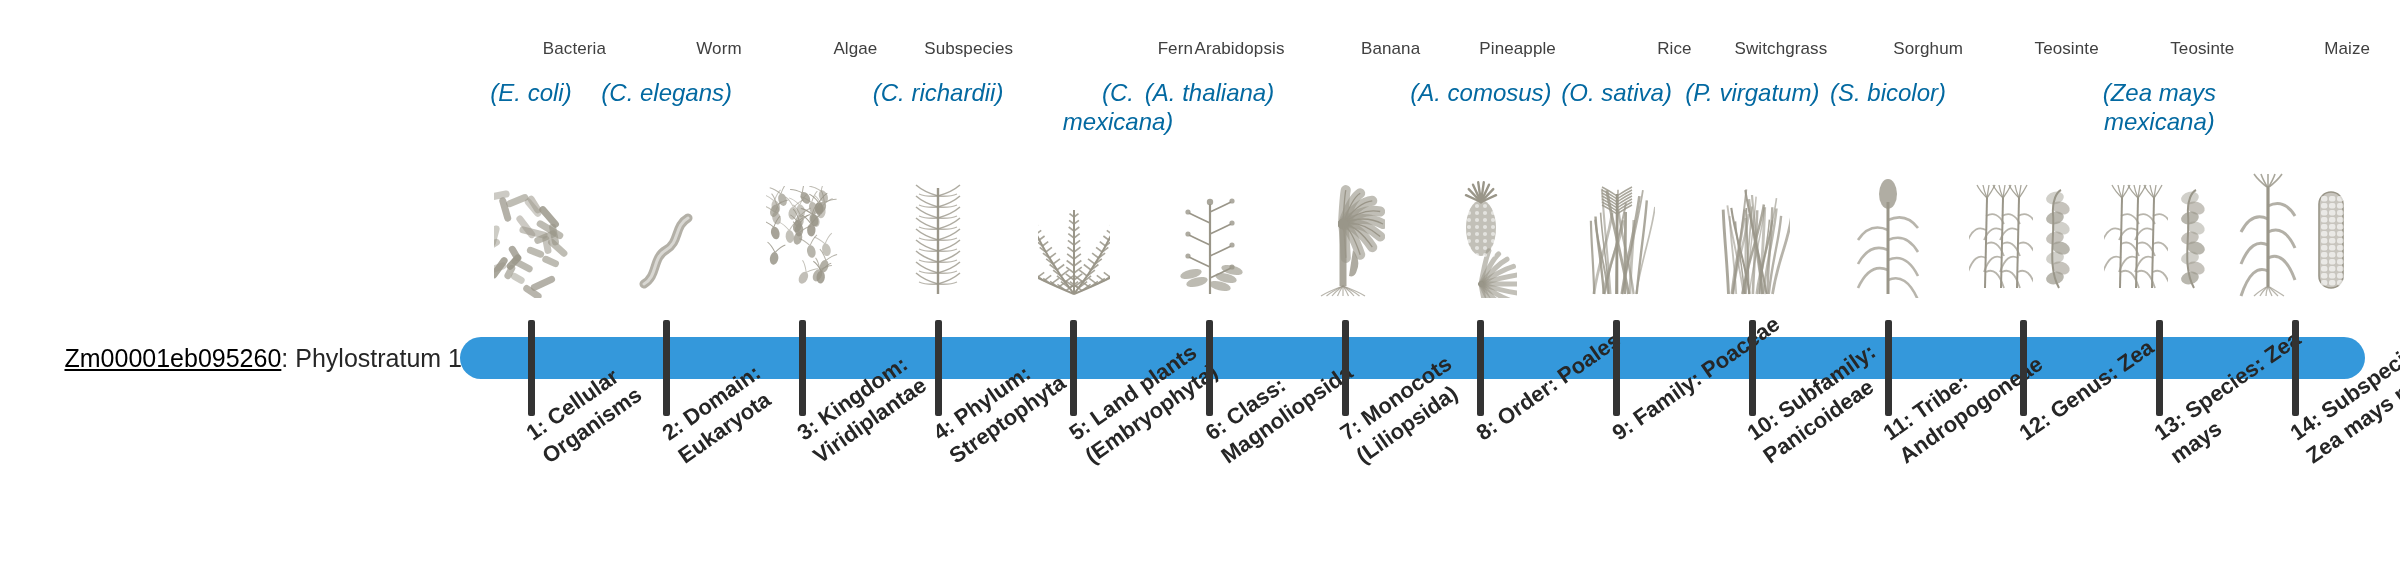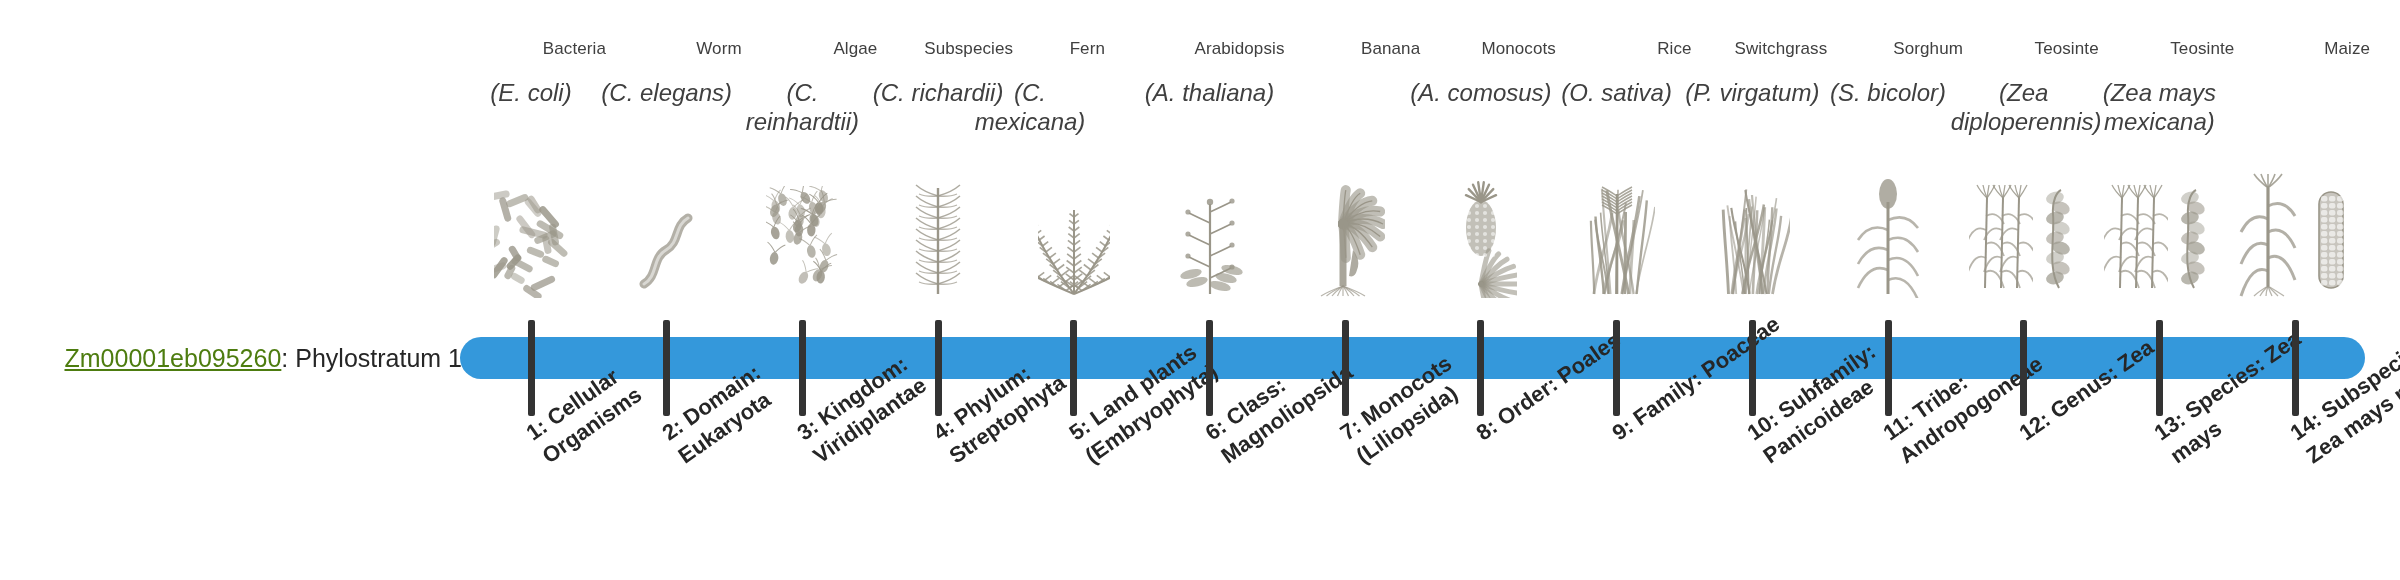--- a/index.html
+++ b/index.html
@@ -22,21 +22,21 @@
     position:absolute;
     left:0;top:337px;
     width:480px;height:42px;
     display:flex;align-items:center;justify-content:flex-end;
     padding-right:18px;
     box-sizing:border-box;
     font-size:25px;
     white-space:nowrap;
   }
   .gene-link{
-    color:#4d7c0f;
+    color:#000000;
     text-decoration:underline;
     cursor:pointer;
   }
   .row-label-suffix{color:#262626;}
 
   
   .col{
     position:absolute;
     top:34px;
     width:150px;
@@ -47,21 +47,21 @@
     font-size:17px;
     line-height:30px;
     color:#404040;
     letter-spacing:.1px;
     text-align:right;
   }
   .sci-name{
     font-size:24px;
     line-height:29px;
     font-style:italic;
-    color:#404040;
+    color:#0369a1;
     margin-top:14px;
     padding:0 2px;
   }
 
   
   .art{
     position:absolute;
     top:168px;
     width:150px;margin-left:-75px;
     height:130px;
@@ -162,21 +162,20 @@
       <div class="art" style="left:666.7px">
         <svg width="70" height="92" viewBox="0 0 70 92">
           <path d="M12 78 C26 70 20 52 34 44 C48 36 42 20 56 12" stroke="#9a9689" stroke-width="9" fill="none" stroke-linecap="round" opacity=".75"></path>
           <path d="M12 78 C26 70 20 52 34 44 C48 36 42 20 56 12" stroke="#ffffff" stroke-width="3" fill="none" stroke-linecap="round" opacity=".5"></path>
         </svg>
       </div>
       <div class="tick" style="left:666.7px"></div>
       <div class="rank" style="left:662.7px">2: Domain: Eukaryota</div>
       <div class="col" style="left:802.4px">
         <div class="common-name">Algae</div>
-        <div class="sci-name">(C. reinhardtii)</div>
       </div>
       <div class="art" style="left:802.4px">
         <svg width="72" height="112" viewBox="0 0 72 112">
           <g transform="rotate(-15 10.6 32.2)" opacity="0.60">
             <ellipse cx="10.6" cy="32.2" rx="4.2" ry="6.4" fill="#9a9689"></ellipse>
             <path d="M10.6 26.2 q-5 -7 -9 -9" stroke="#9a9689" stroke-width="1" fill="none"></path>
             <path d="M10.6 26.2 q5 -7 9 -9" stroke="#9a9689" stroke-width="1" fill="none"></path>
           </g>
           <g transform="rotate(-1 45.3 44.1)" opacity="0.88">
             <ellipse cx="45.3" cy="44.1" rx="4.2" ry="6.4" fill="#9a9689"></ellipse>
@@ -357,21 +356,21 @@
           <path d="M36 91 q14 -4 22 -11" stroke="#9a9689" stroke-width="1.5" fill="none" opacity=".8"></path>
           <path d="M36 91 q12 1 19 -2" stroke="#9a9689" stroke-width="1.3" fill="none" opacity=".7"></path>
           <path d="M36 102 q-14 -4 -22 -11" stroke="#9a9689" stroke-width="1.5" fill="none" opacity=".8"></path>
           <path d="M36 102 q-12 1 -19 -2" stroke="#9a9689" stroke-width="1.3" fill="none" opacity=".7"></path>
           <path d="M36 102 q14 -4 22 -11" stroke="#9a9689" stroke-width="1.5" fill="none" opacity=".8"></path>
           <path d="M36 102 q12 1 19 -2" stroke="#9a9689" stroke-width="1.3" fill="none" opacity=".7"></path>
         </svg>
       </div>
       <div class="tick" style="left:938.1px"></div>
       <div class="rank" style="left:934.1px">4: Phylum: Streptophyta</div>
-      <div class="col" style="left:1030px">
+      <div class="col" style="left:1118px">
         <div class="common-name">Fern</div>
         <div class="sci-name">(C. mexicana)</div>
       </div>
       <div class="art" style="left:1073.8px">
         <svg width="72" height="116" viewBox="0 0 72 116">
           <path d="M36 112 Q-13.083798900074925 92.28219436299257 -38.2 72.6" stroke="#9a9689" stroke-width="2" fill="none"></path>
           <path d="M28.0 108.7 l-8.6 -6.4" stroke="#9a9689" stroke-width="1.6" opacity=".85"></path>
           <path d="M28.0 108.7 l8.6 -6.4" stroke="#9a9689" stroke-width="1.6" opacity=".85"></path>
           <path d="M20.3 105.4 l-8.2 -6.1" stroke="#9a9689" stroke-width="1.6" opacity=".85"></path>
           <path d="M20.3 105.4 l8.2 -6.1" stroke="#9a9689" stroke-width="1.6" opacity=".85"></path>
@@ -552,21 +551,21 @@
           <path d="M38 114 q0 6 0 10" stroke="#9a9689" stroke-width="1.2" fill="none" opacity=".7"></path>
           <path d="M38 114 q4 6 5.5 10" stroke="#9a9689" stroke-width="1.2" fill="none" opacity=".7"></path>
           <path d="M38 114 q8 6 11 10" stroke="#9a9689" stroke-width="1.2" fill="none" opacity=".7"></path>
           <path d="M38 114 q12 6 16.5 10" stroke="#9a9689" stroke-width="1.2" fill="none" opacity=".7"></path>
           <path d="M38 114 q16 6 22 10" stroke="#9a9689" stroke-width="1.2" fill="none" opacity=".7"></path>
         </svg>
       </div>
       <div class="tick" style="left:1345.2px"></div>
       <div class="rank" style="left:1341.2px">7: Monocots (Liliopsida)</div>
       <div class="col" style="left:1480.9px">
-        <div class="common-name">Monocots</div>
+        <div class="common-name">Pineapple</div>
         <div class="sci-name">(A. comosus)</div>
       </div>
       <div class="art" style="left:1480.9px">
         <svg width="72" height="122" viewBox="0 0 72 122">
           <path d="M36 108 Q40.57405719799071 82.56816238092105 43.90064425107486 74.7429815750506" stroke="#9a9689" stroke-width="5" fill="none" stroke-linecap="round" opacity=".6"></path>
           <path d="M36 108 Q46.19251277263696 84.95870693998842 53.60524933455475 77.8690783061387" stroke="#9a9689" stroke-width="5" fill="none" stroke-linecap="round" opacity=".6"></path>
           <path d="M36 108 Q51.06003633043115 89.0468156870433 62.01279002529017 83.215066667672" stroke="#9a9689" stroke-width="5" fill="none" stroke-linecap="round" opacity=".6"></path>
           <path d="M36 108 Q54.818013723531145 94.53129775629861 68.50384188609925 90.38708168131357" stroke="#9a9689" stroke-width="5" fill="none" stroke-linecap="round" opacity=".6"></path>
           <path d="M36 108 Q57.18957646954848 101.00808466400309 72.60017753831102 98.85672609908096" stroke="#9a9689" stroke-width="5" fill="none" stroke-linecap="round" opacity=".6"></path>
           <path d="M36 108 Q58 108 74 108" stroke="#9a9689" stroke-width="5" fill="none" stroke-linecap="round" opacity=".6"></path>
@@ -713,21 +712,20 @@
           <path d="M38 74 q-18 -8 -30 14" stroke="#9a9689" stroke-width="2.6" fill="none" opacity=".7"></path>
           <path d="M38 84 q18 -8 30 16" stroke="#9a9689" stroke-width="2.6" fill="none" opacity=".7"></path>
           <path d="M38 94 q-18 -8 -30 18" stroke="#9a9689" stroke-width="2.6" fill="none" opacity=".7"></path>
           <path d="M38 104 q18 -8 30 20" stroke="#9a9689" stroke-width="2.6" fill="none" opacity=".7"></path>
         </svg>
       </div>
       <div class="tick" style="left:1888.0px"></div>
       <div class="rank" style="left:1884.0px">11: Tribe: Andropogoneae</div>
       <div class="col" style="left:2023.7px">
         <div class="common-name">Teosinte</div>
-        <div class="sci-name">(Zea diploperennis)</div>
       </div>
       <div class="art" style="left:2023.7px">
         <svg width="64" height="126" viewBox="0 0 64 126">
           <path d="M16 116 L18 26" stroke="#9a9689" stroke-width="2" fill="none"></path>
           <path d="M17 44 q11 -6 18 8" stroke="#9a9689" stroke-width="1.8" fill="none" opacity=".7"></path>
           <path d="M17 58 q-11 -6 -18 10" stroke="#9a9689" stroke-width="1.8" fill="none" opacity=".7"></path>
           <path d="M17 72 q11 -6 18 12" stroke="#9a9689" stroke-width="1.8" fill="none" opacity=".7"></path>
           <path d="M17 86 q-11 -6 -18 14" stroke="#9a9689" stroke-width="1.8" fill="none" opacity=".7"></path>
           <path d="M17 100 q11 -6 18 16" stroke="#9a9689" stroke-width="1.8" fill="none" opacity=".7"></path>
           <path d="M18 26 q-7 -7 -10 -13" stroke="#9a9689" stroke-width="1.3" fill="none" opacity=".85"></path>

